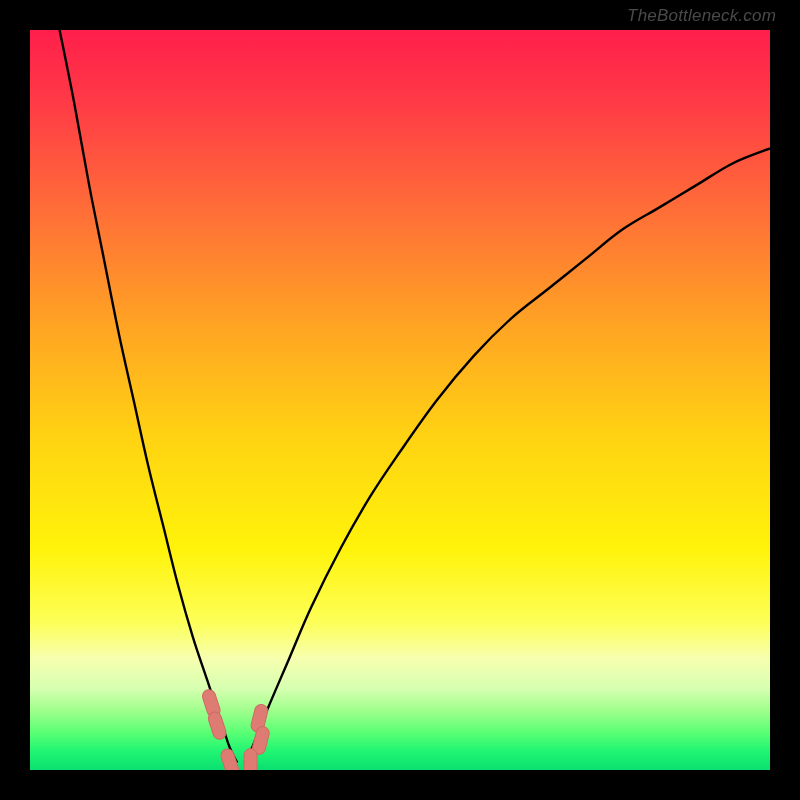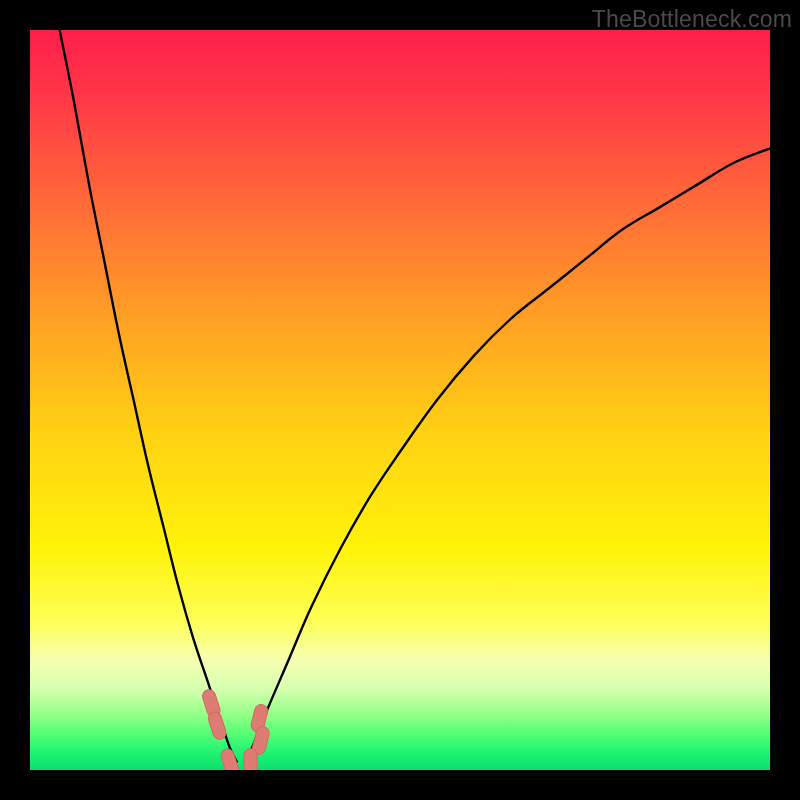--- a/index.html
+++ b/index.html
@@ -21,26 +21,27 @@
   }
   .gradient {
     position: absolute;
     left: 0; top: 0;
     width: 740px;
     height: 740px;
   }
   .watermark {
     position: absolute;
     top: 6px;
-    right: 8px;
+    right: 24px;
     color: #4a4a4a;
-    font-size: 23px;
+    font-size: 17px;
     font-weight: 500;
     letter-spacing: 0.2px;
     z-index: 10;
+    font-style: italic;
   }
   svg.curve {
     position: absolute;
     left: 0; top: 0;
     width: 740px;
     height: 740px;
     z-index: 5;
   }
   .marker {
     fill: #de7c73;

